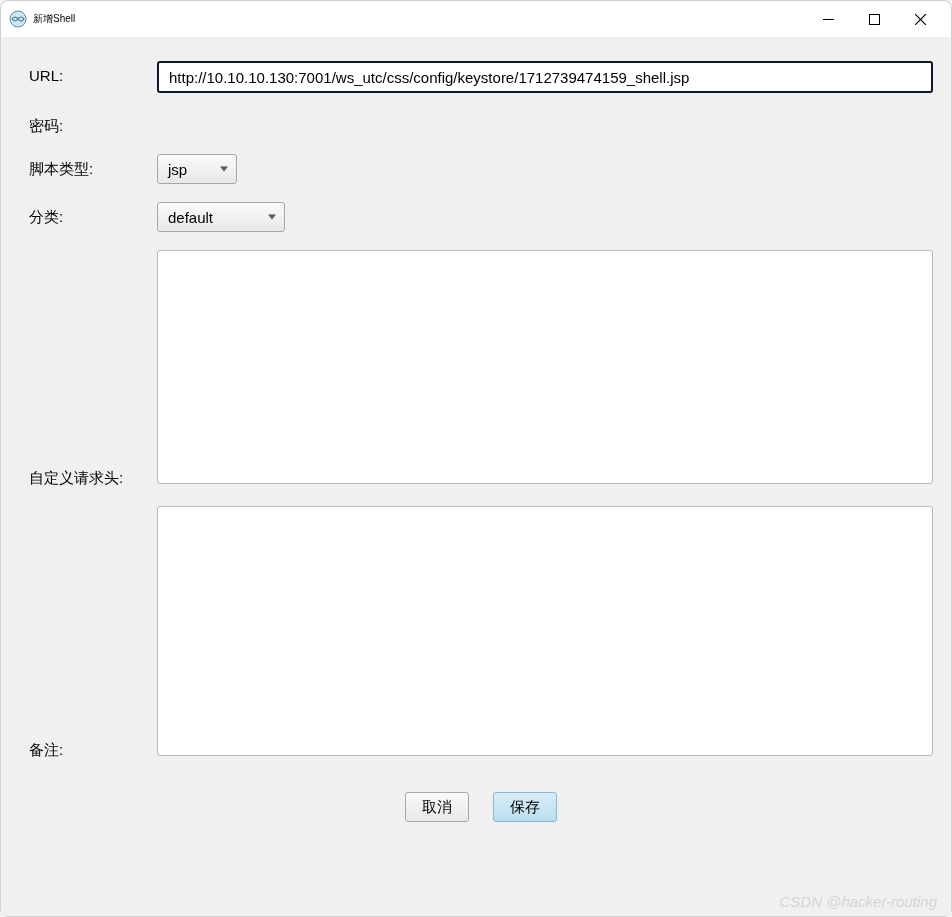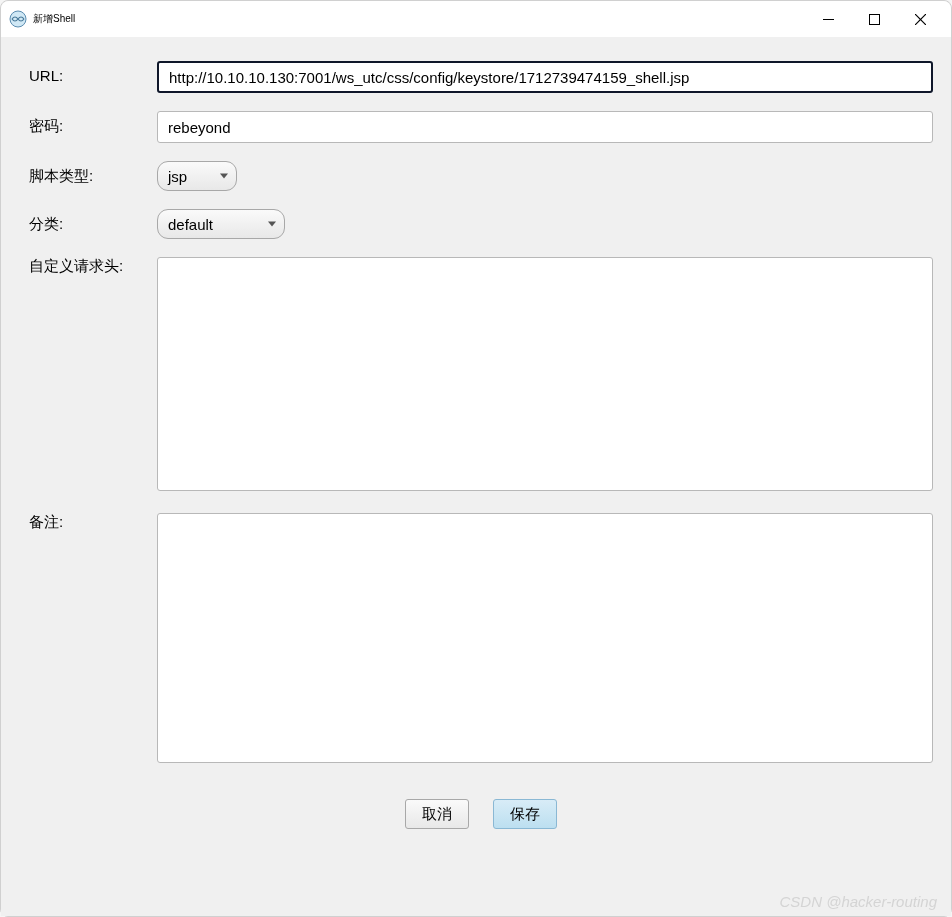--- a/index.html
+++ b/index.html
@@ -101,21 +101,21 @@
     }
     .select-wrap {
       position: relative;
       display: inline-block;
     }
     .select-btn {
       height: 30px;
       padding: 0 30px 0 10px;
       font-size: 15px;
       border: 1px solid #a8a8a8;
-      border-radius: 11px;
+      border-radius: 3px;
       background: linear-gradient(#fafafa, #e8e8e8);
       cursor: pointer;
       position: relative;
       display: inline-flex;
       align-items: center;
       min-width: 80px;
       font-family: inherit;
     }
     .select-btn.wide {
       min-width: 128px;
@@ -141,21 +141,21 @@
       font-size: 15px;
       padding: 6px;
     }
     .textarea.headers {
       height: 234px;
     }
     .textarea.notes {
       height: 250px;
     }
     .row-center {
-      align-items: flex-start;
+      align-items: flex-end;
     }
     .row-center .label {
       padding-top: 0;
     }
     .button-bar {
       display: flex;
       justify-content: center;
       gap: 24px;
       padding: 14px 0 8px 0;
     }
@@ -220,23 +220,20 @@
 
     <div class="form-row">
       <div class="label">URL:</div>
       <div class="field">
         <input type="text" class="text-input focused" value="http://10.10.10.130:7001/ws_utc/css/config/keystore/1712739474159_shell.jsp" style="">
       </div>
     </div>
 
     <div class="form-row">
       <div class="label">密码:</div>
-      <div class="field">
-        <input type="text" class="text-input" value="rebeyond" style="">
-      </div>
     </div>
 
     <div class="form-row">
       <div class="label">脚本类型:</div>
       <div class="field">
         <div class="select-wrap">
           <button class="select-btn">
             <span>jsp</span>
             <span class="select-arrow"></span>
           </button>

